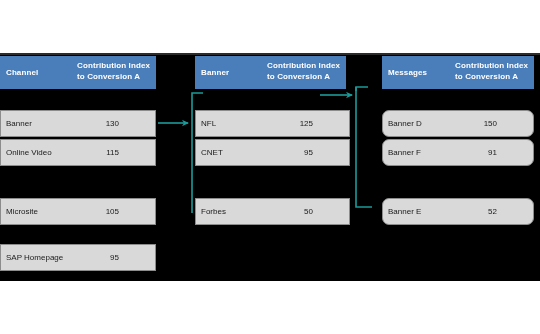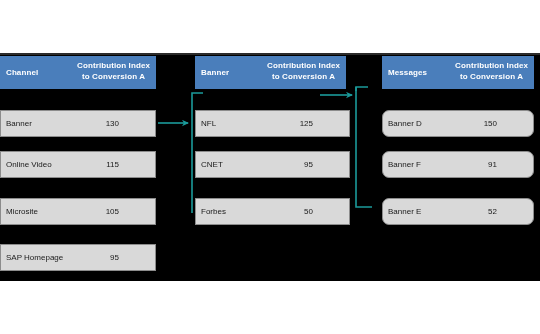--- a/index.html
+++ b/index.html
@@ -70,21 +70,21 @@
   .hdr-left {
     position: absolute;
     left: 6px;
     top: 12px;
     line-height: 10px;
   }
   .hdr-right {
     position: absolute;
     right: 6px;
     top: 4px;
-    text-align: center;
+    text-align: left;
     line-height: 11px;
   }
   .hdr-right span { display: block; }
 
   .row {
     position: absolute;
     height: 27px;
     background: #D9D9D9;
     color: #1a1a1a;
     font-size: 8px;
@@ -104,21 +104,21 @@
   .row .value {
     position: absolute;
     left: 0;
     right: 36px;
     top: 8px;
     text-align: right;
     line-height: 10px;
   }
 
   .r0 { top: 55px;  }
-  .r1 { top: 96px;  }
+  .r1 { top: 84px;  }
   .r2 { top: 143px; }
   .r3 { top: 189px; }
 
   
   .connectors {
     position: absolute;
     left: 0; top: 0;
     width: 540px; height: 226px;
     pointer-events: none;
   }

